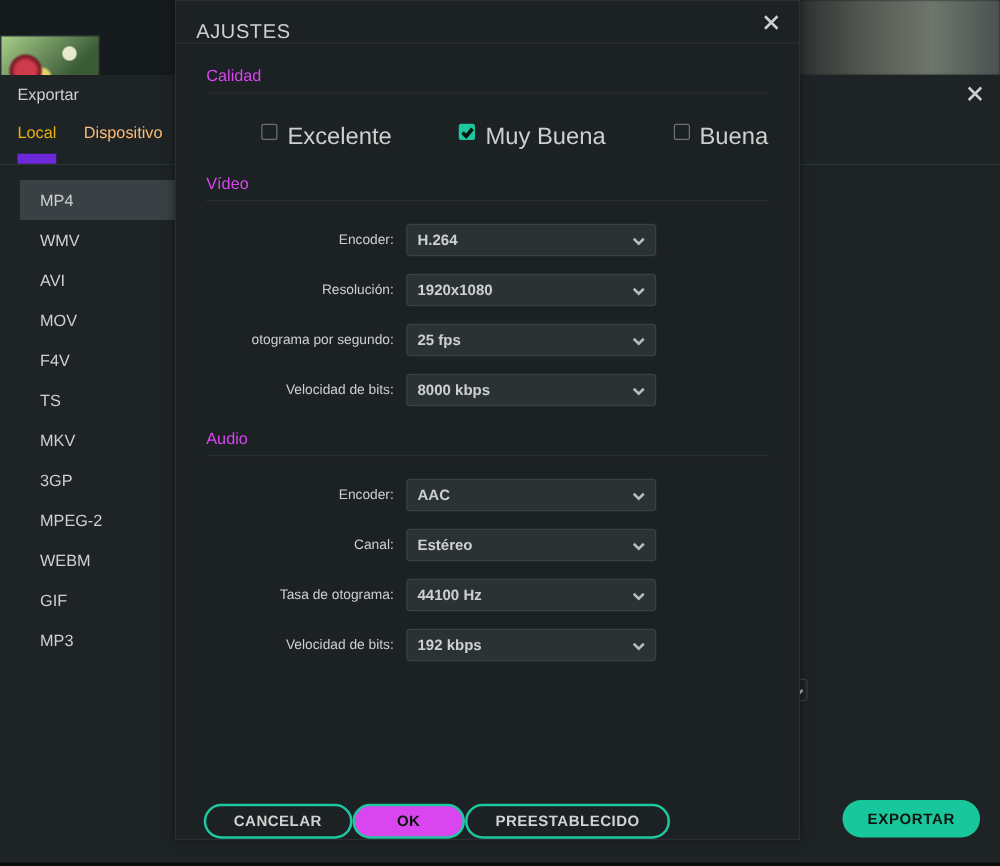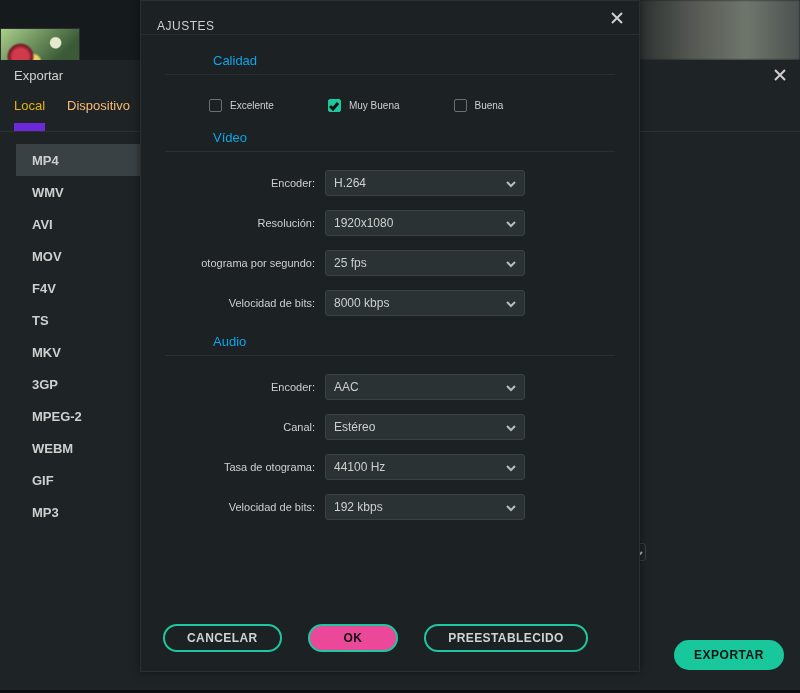--- a/index.html
+++ b/index.html
@@ -32,21 +32,21 @@
   .export-header { display: flex; align-items: center; justify-content: space-between; padding: 0 14px; height: 30px; }
   .export-title { color: #d0d0d0; font-size: 13px; }
   .close-x { width: 12px; height: 12px; cursor: pointer; }
   .close-x svg { width: 12px; height: 12px; stroke: #cfcfcf; stroke-width: 2; }
 
   .tabs { display: flex; gap: 22px; padding: 8px 14px 0 14px; border-bottom: 1px solid #2b3234; }
   .tab { padding: 0 0 10px 0; color: #fdba74; font-size: 13px; cursor: pointer; }
   .tab.active { color: #eab308; border-bottom: 8px solid #6d28d9; }
 
   .sidebar { position: absolute; left: 16px; top: 84px; width: 128px; }
-  .fmt { height: 32px; display: flex; align-items: center; padding-left: 16px; color: #cfcfcf; font-size: 13px; cursor: pointer; font-weight: bold; }
+  .fmt { height: 32px; display: flex; align-items: center; padding-left: 16px; color: #cfcfcf; font-size: 13px; cursor: pointer; }
   .fmt.selected { background: #3a4144; }
 
   .details { position: absolute; left: 160px; top: 84px; right: 16px; bottom: 70px; }
   .dummy-drop {
     position: absolute; left: 470px; top: 399px; width: 16px; height: 18px;
     border: 1px solid #3a4043; border-radius: 3px; display:flex; align-items:center; justify-content:center;
   }
 
   .export-btn {
     position: absolute; right: 16px; bottom: 20px; width: 110px; height: 30px;
@@ -54,49 +54,49 @@
     color: #0b1410; font-weight: 700; font-size: 12px; letter-spacing: 0.5px; cursor: pointer;
   }
 
   
   .modal {
     position: absolute; left: 140px; top: 0; width: 500px; height: 672px;
     background: #1c2123; border: 1px solid #2a2f31; box-shadow: 0 0 8px rgba(0,0,0,.5);
     display: flex; flex-direction: column;
   }
   .modal-header { height: 34px; display: flex; align-items: center; justify-content: space-between; padding: 0 16px; border-bottom: 1px solid #2a2f31; }
-  .modal-title { color: #cfcfcf; font-size: 12px; letter-spacing: .5px; margin-top: 17px; }
+  .modal-title { color: #cfcfcf; font-size: 16px; letter-spacing: .5px; margin-top: 17px; }
   .modal-body { flex: 1; padding: 18px 24px 0 24px; overflow: hidden; }
-  .section h4 { color: #0ea5e9; font-weight: 400; font-size: 13px; margin-bottom: 6px; margin-left: 48px; }
+  .section h4 { color: #d946ef; font-weight: 400; font-size: 13px; margin-bottom: 6px; }
   .divider { height: 1px; background: #2a2f31; margin: 4px 0 18px 0; }
 
   .quality-row { display: flex; gap: 54px; padding: 6px 0 18px 44px; }
-  .chk { display: flex; align-items: center; gap: 8px; color: #cfcfcf; font-size: 10px; cursor: pointer; }
+  .chk { display: flex; gap: 8px; color: #cfcfcf; font-size: 19px; cursor: pointer; }
   .box { width: 13px; height: 13px; border: 1px solid #6b7173; border-radius: 2px; display:flex; align-items:center; justify-content:center; }
   .box.checked { background: #1fc7a0; border-color: #1fc7a0; }
   .box.checked svg { width:10px; height:10px; stroke:#0b1410; stroke-width:3; fill:none; }
 
   .form { display:flex; flex-direction:column; gap: 14px; }
   .row { display: grid; grid-template-columns: 150px 200px; align-items: center; gap: 10px; }
   .row label { text-align: right; color: #cfcfcf; font-size: 11px; }
   .select {
     height: 26px; background: #2b3234; border: 1px solid #3a4043; border-radius: 3px;
     display: flex; align-items: center; justify-content: space-between; padding: 0 8px; cursor: pointer;
-    color: #cfcfcf; font-size: 12px;
+    color: #cfcfcf; font-size: 12px; font-weight: bold;
   }
   .chev { width:10px; height:10px; }
   .chev svg { width:10px; height:10px; stroke:#b7bcbd; stroke-width:2; fill:none; }
 
-  .modal-footer { height: 66px; display:flex; align-items:center; gap: 26px; padding: 0 22px; }
+  .modal-footer { height: 66px; display:flex; align-items:flex-end; padding: 0 22px; }
   .btn {
     height: 28px; border-radius: 14px; display:flex; align-items:center; justify-content:center;
     font-size: 12px; font-weight: 700; letter-spacing: .4px; cursor:pointer; padding: 0 22px;
     border: 2px solid #1fc7a0; background: transparent; color: #cfd3d2;
   }
-  .btn.primary { background: #ec4899; color: #0b1410; padding: 0 34px; }
+  .btn.primary { background: #d946ef; color: #0b1410; padding: 0 34px; }
 </style>
 </head>
 <body>
 
 <div class="topstrip">
   <div class="bgimg"></div>
   <div class="thumb"></div>
 </div>
 
 <div class="export-panel">

